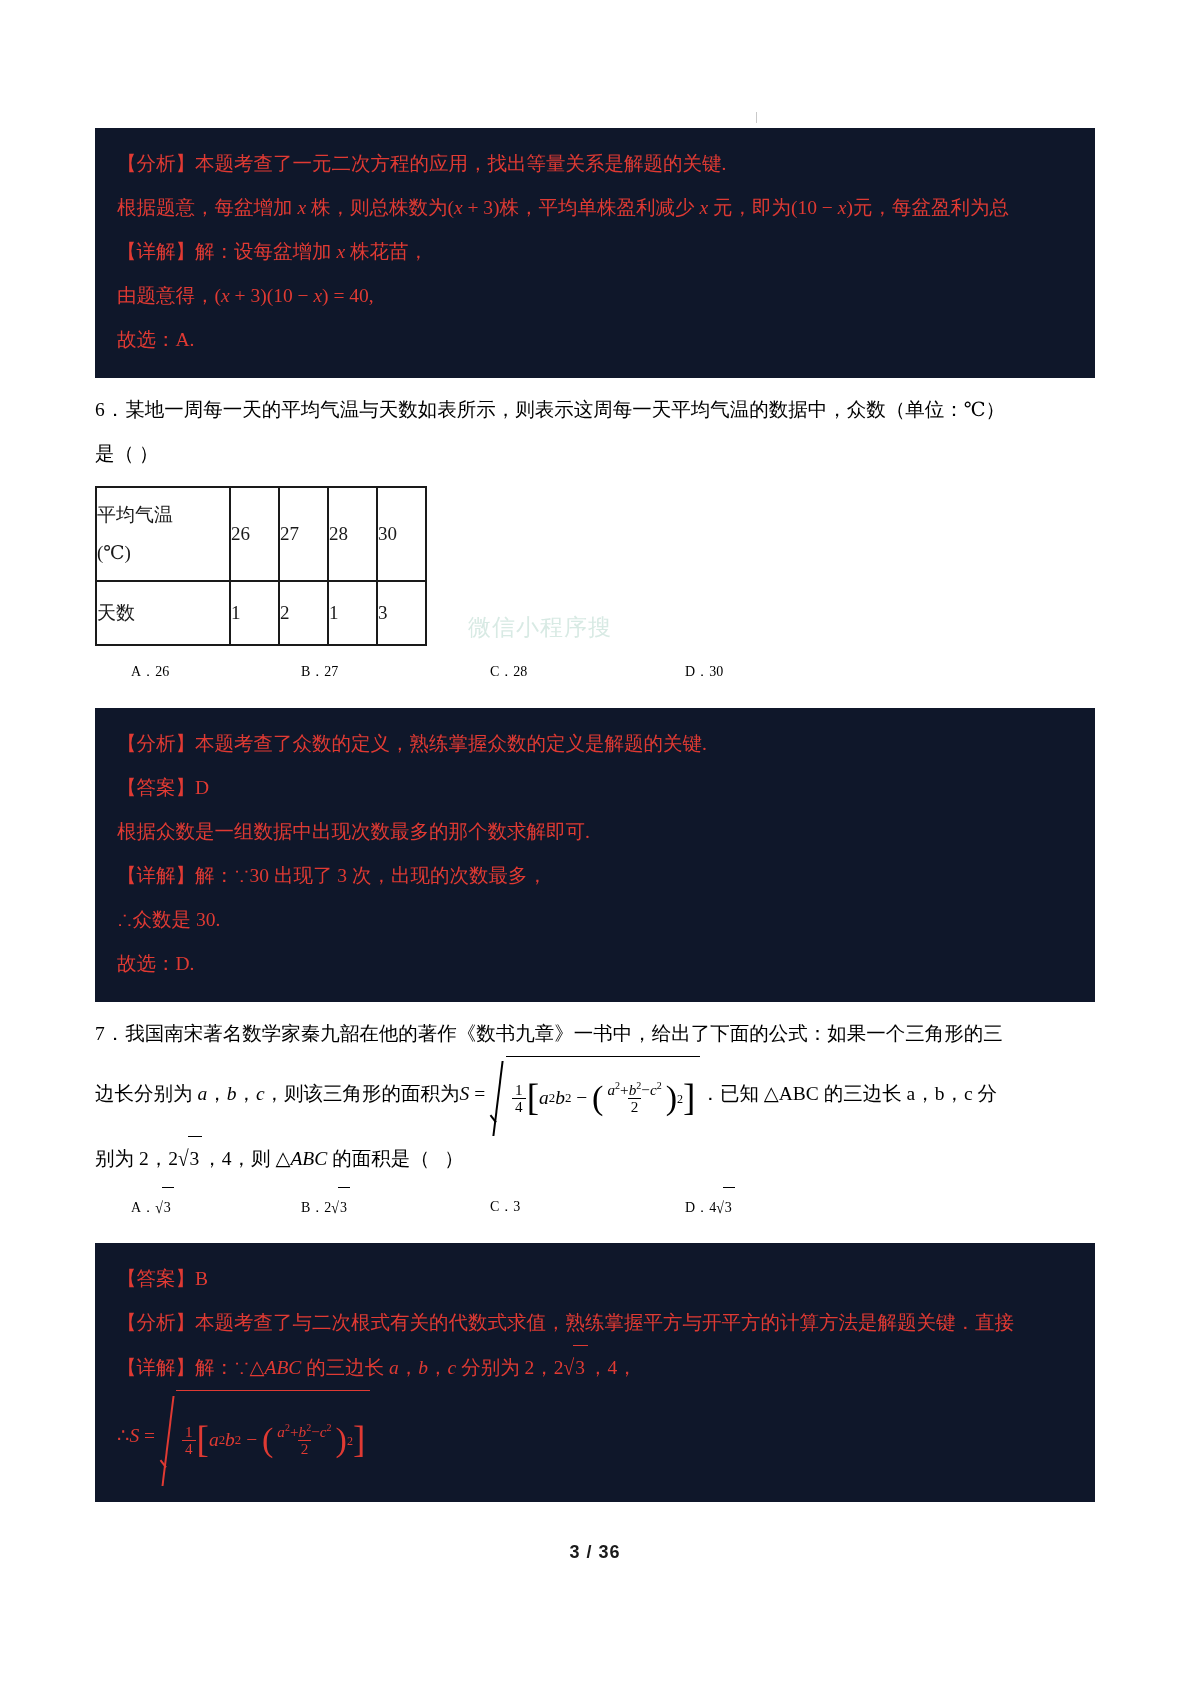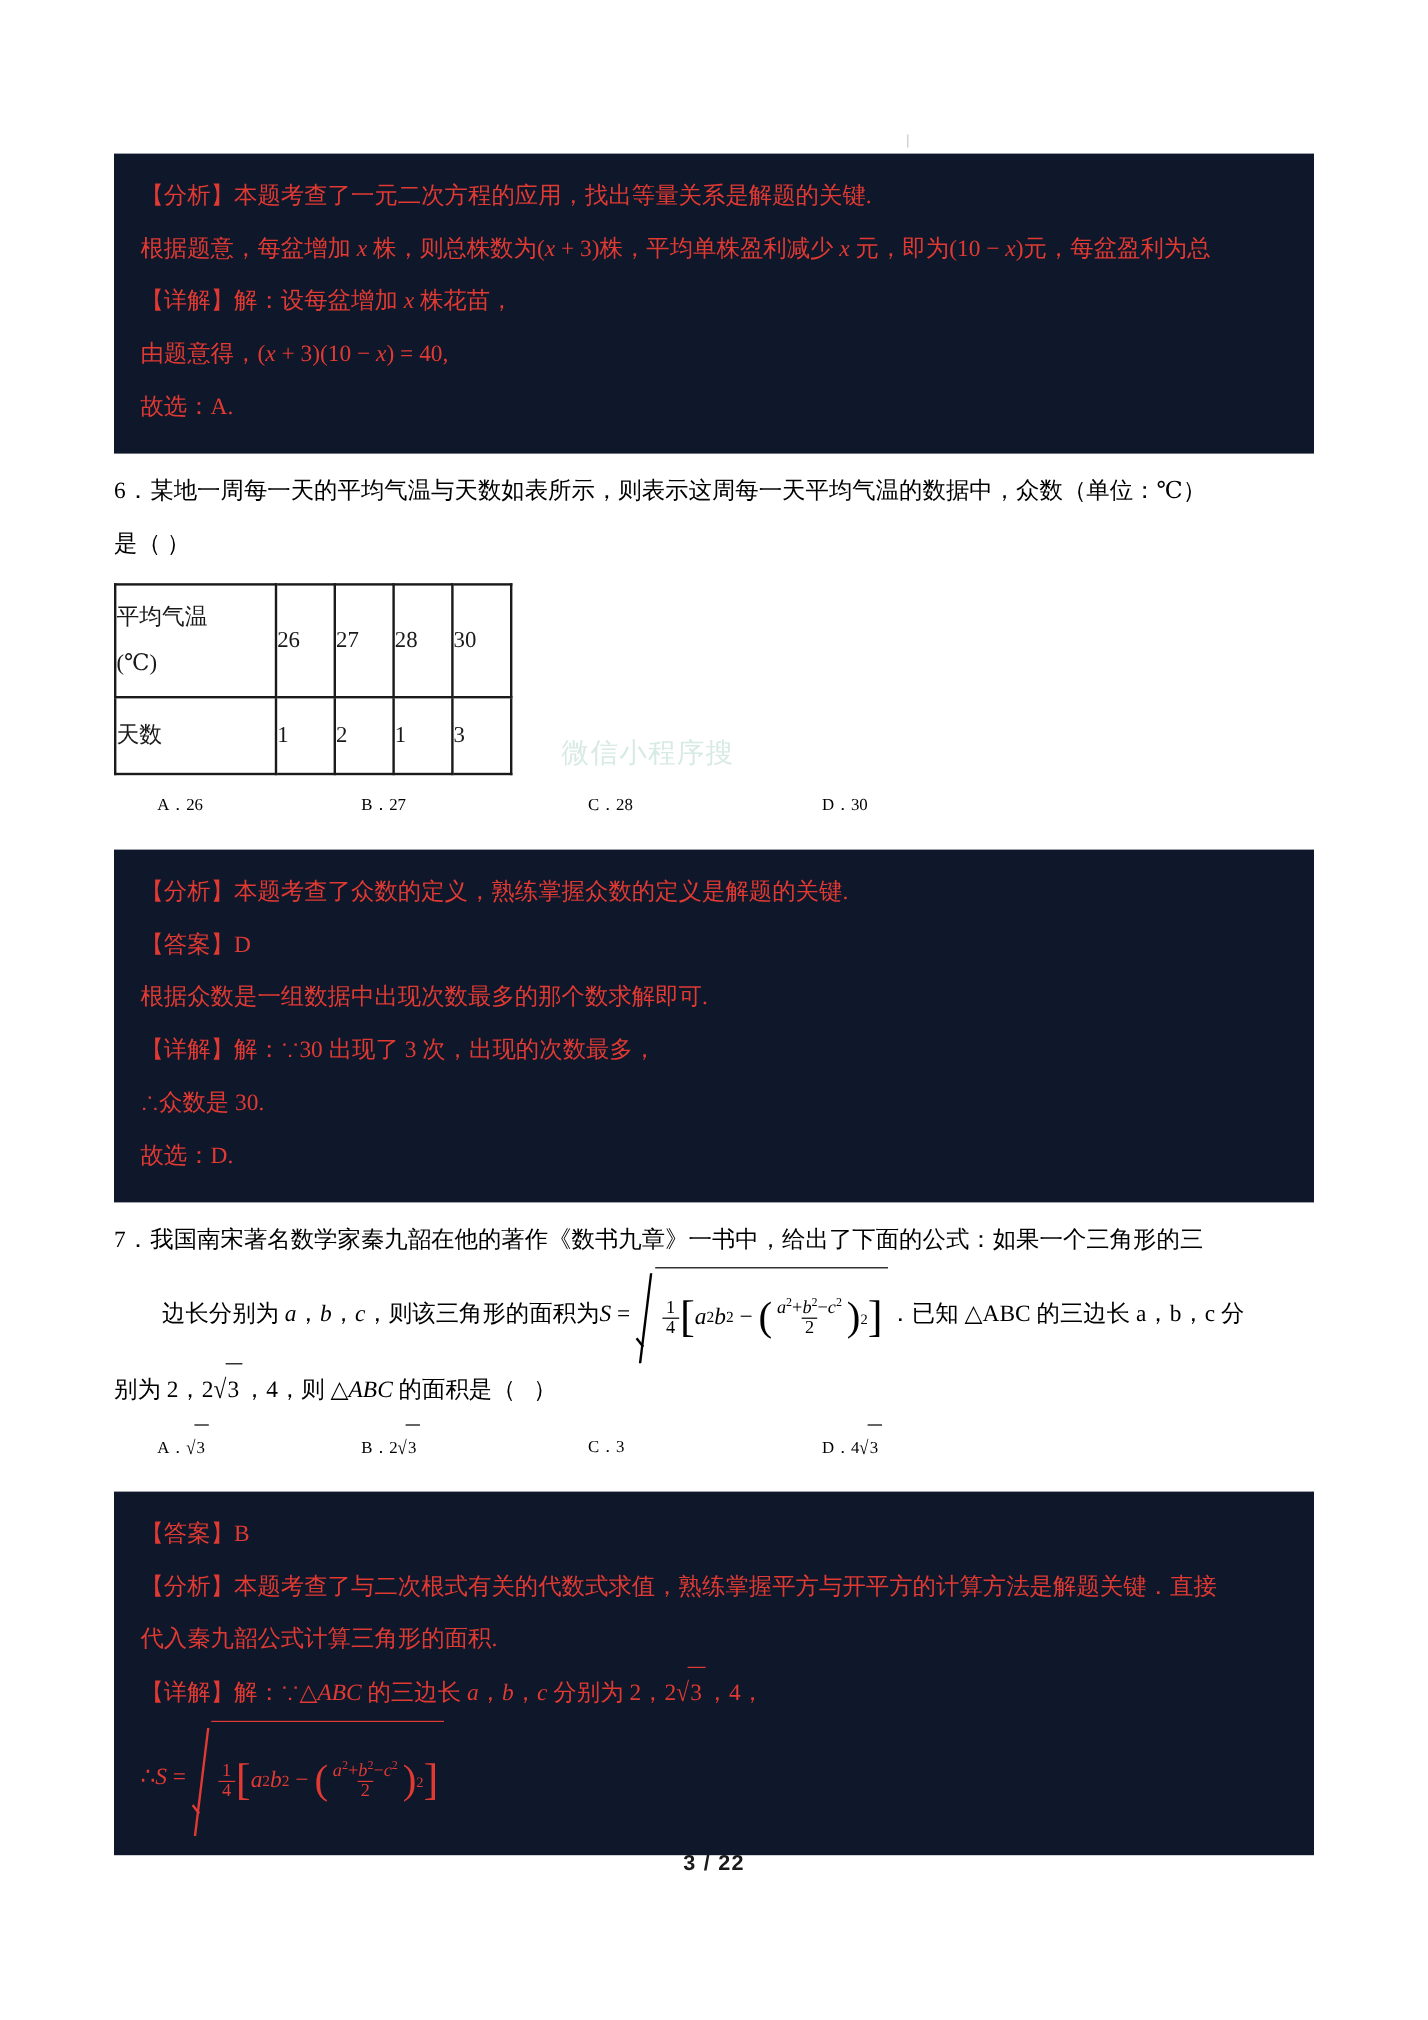--- a/index.html
+++ b/index.html
@@ -307,21 +307,21 @@
       <div class="ln">
         <span>故选：D.</span>
       </div>
     </div>
 
     <div class="qblock">
       <div class="qline">
         <span class="qnum">7．</span><span>我国南宋著名数学家秦九韶在他的著作《数书九章》一书中，给出了下面的公式：如果一个三角形的三</span>
       </div>
 
-      <div class="qline" style="line-height:70px;margin-left:40px;">
+      <div class="qline" style="line-height:70px;">
         边长分别为&nbsp;<span class="mi">a</span>，<span class="mi">b</span>，<span class="mi">c</span>，则该三角形的面积为<span class="mi">S</span>&nbsp;=&nbsp;<span class="radical">
             <span class="hook"></span>
             <span class="body">
               <span class="mathrow"><span class="frac">
                   <span class="num mn">1</span>
                   <span class="den mn">4</span>
                 </span><span class="brk">[</span><span class="mi">a</span><sup class="en">2</sup><span class="mi">b</span><sup class="en">2</sup>&nbsp;−&nbsp;<span class="paren">(</span><span class="frac">
                   <span class="num"><span class="mi">a</span><sup class="en">2</sup>+<span class="mi">b</span><sup class="en">2</sup>−<span class="mi">c</span><sup class="en">2</sup></span>
                   <span class="den mn">2</span>
                 </span><span class="paren">)</span><span class="sup-out mn">2</span><span class="brk">]</span></span>
@@ -340,23 +340,20 @@
         <span class="opt opt-d"><span>D．</span>4<span class="radsign">√</span><span class="sqrt-simple mn">3</span></span>
       </div>
     </div>
 
     <div class="ansblock">
       <div class="ln">
         <span class="tag">【答案】</span><span>B</span>
       </div>
       <div class="ln">
         <span class="tag">【分析】</span><span>本题考查了与二次根式有关的代数式求值，熟练掌握平方与开平方的计算方法是解题关键．直接</span>
-      </div>
-      <div class="ln">
-        <span>代入秦九韶公式计算三角形的面积.</span>
       </div>
       <div class="ln">
         <span class="tag">【详解】</span>解：∵△<span class="mi">ABC</span>&nbsp;的三边长&nbsp;<span class="mi">a</span>，<span class="mi">b</span>，<span class="mi">c</span>&nbsp;分别为&nbsp;2，2<span class="radsign">√</span><span class="sqrt-simple mn">3</span>，4，
       </div>
       <div class="ln" style="line-height:86px;">
         ∴<span class="mi">S</span>&nbsp;=&nbsp;<span class="radical">
             <span class="hook"></span>
             <span class="body">
               <span class="mathrow"><span class="frac">
                   <span class="num mn">1</span>
@@ -365,15 +362,15 @@
                   <span class="num"><span class="mi">a</span><sup class="en">2</sup>+<span class="mi">b</span><sup class="en">2</sup>−<span class="mi">c</span><sup class="en">2</sup></span>
                   <span class="den mn">2</span>
                 </span><span class="paren">)</span><span class="sup-out mn">2</span><span class="brk">]</span></span>
             </span>
           </span>
       </div>
     </div>
 
   </div>
 
-  <div class="footer">3 / 22</div>
+  <div class="footer">3 / 36</div>
 
 </div>
 
 </body></html>

